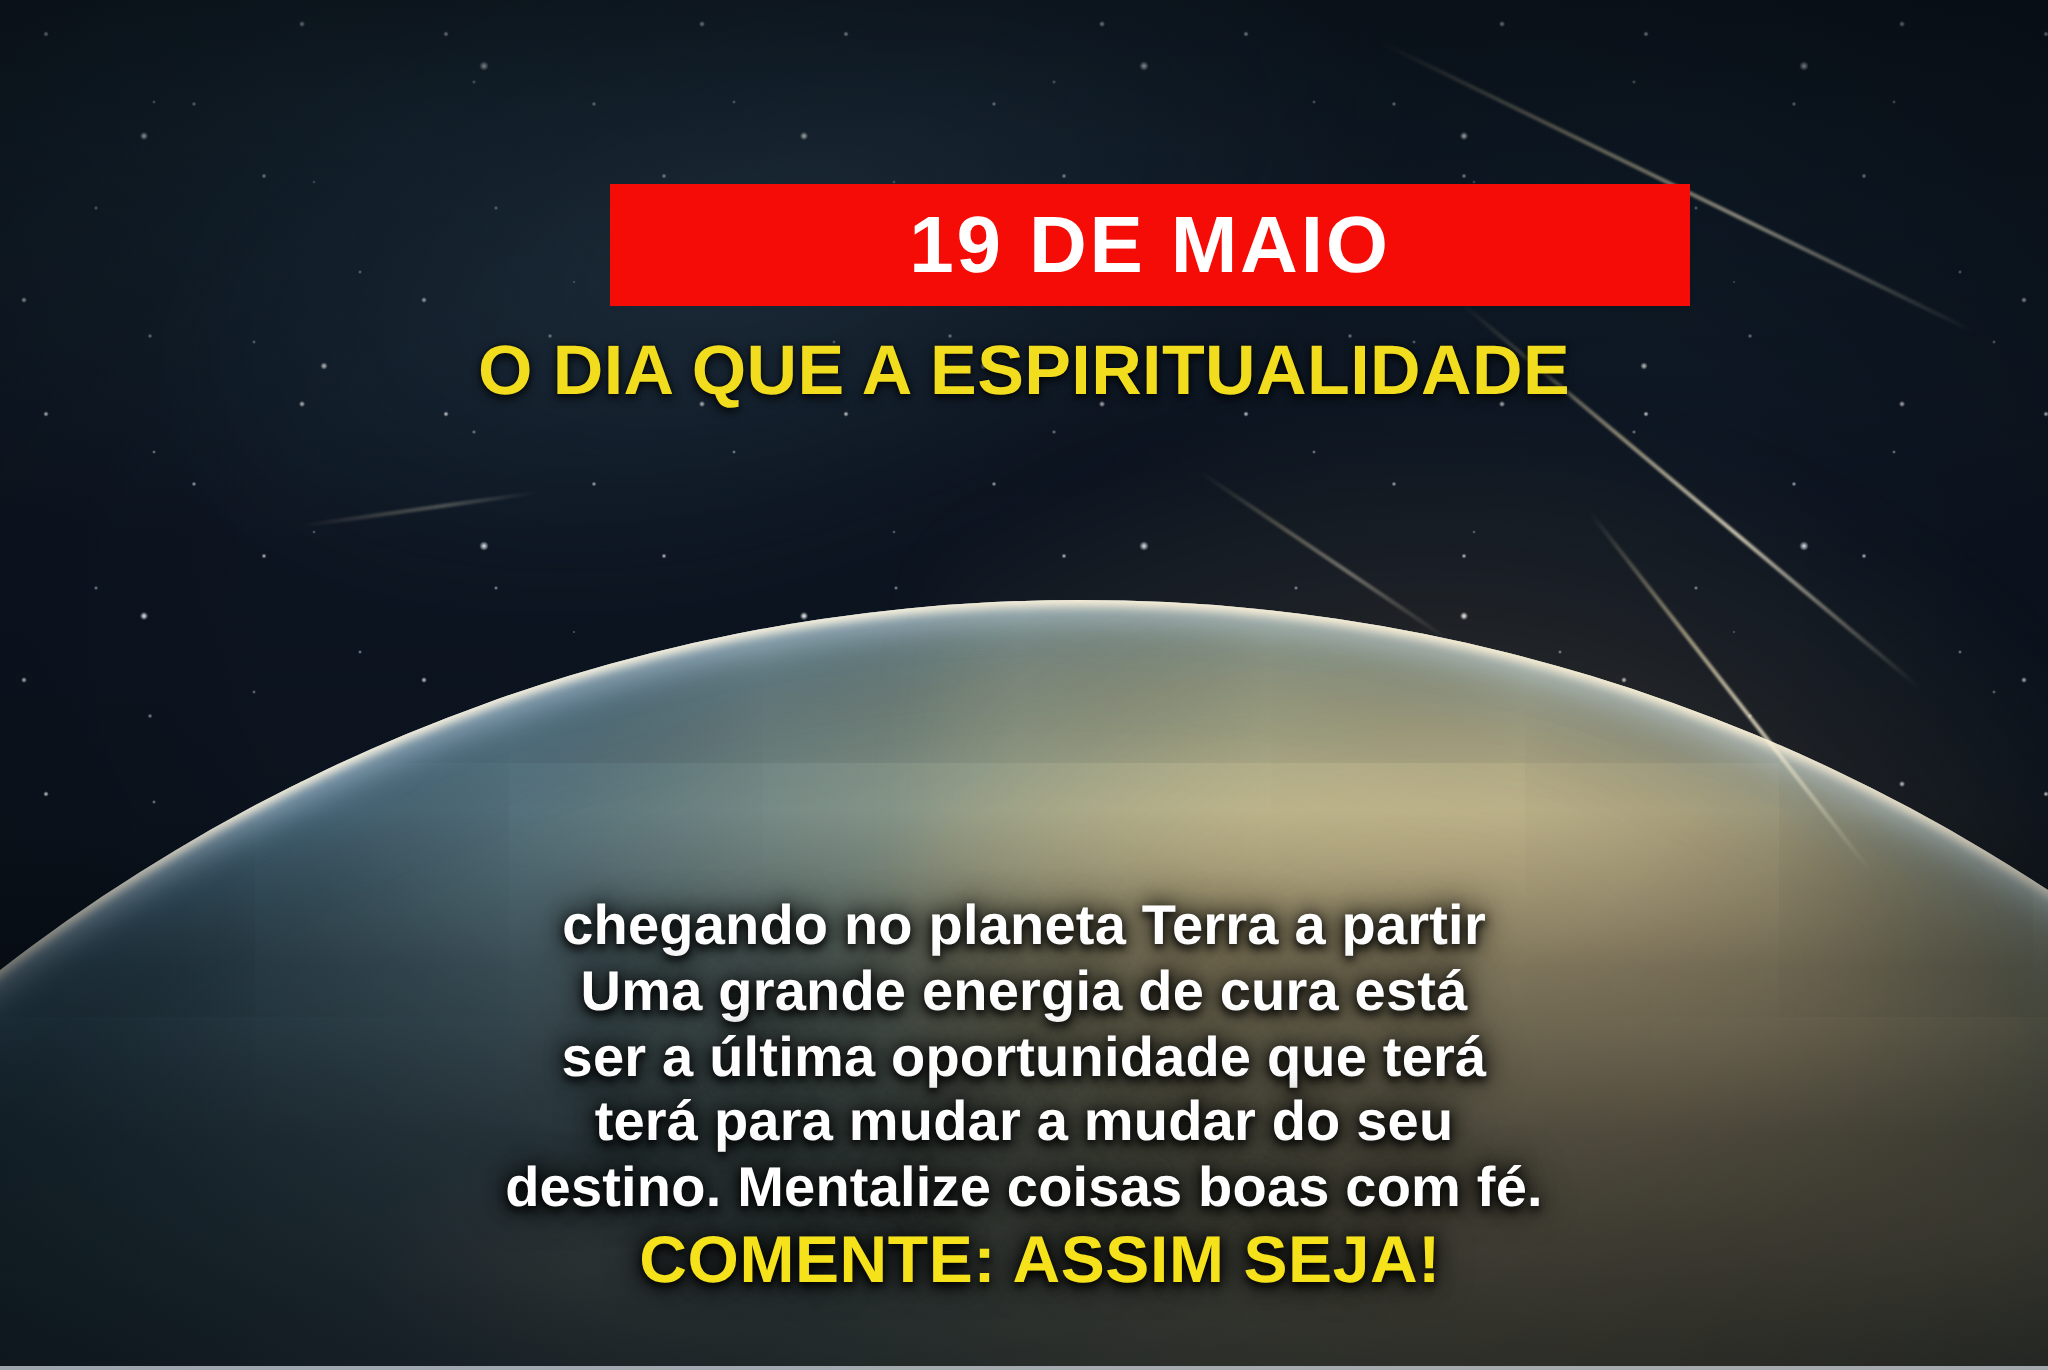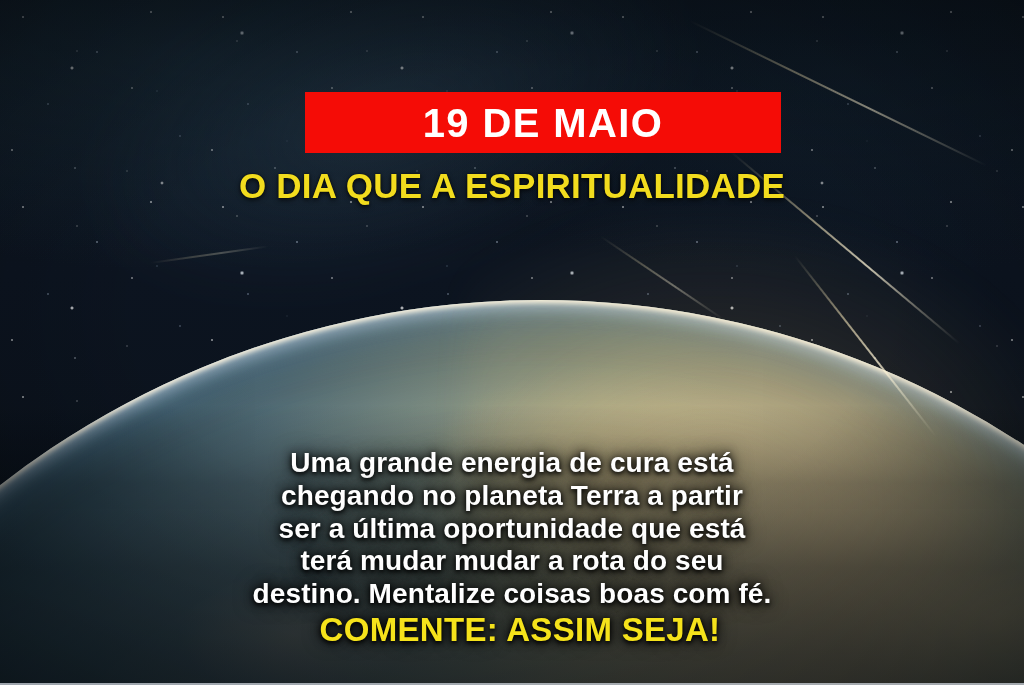--- a/index.html
+++ b/index.html
@@ -190,21 +190,21 @@
   .content {
     position: absolute;
     inset: 0;
     z-index: 5;
   }
 
   .date-banner {
     position: absolute;
     left: 305px;
     top: 92px;
-    width: 476px;
+    width: 540px;
     height: 61px;
     background: #f50c06;
     display: flex;
     align-items: center;
     justify-content: center;
   }
   .date-banner-label {
     color: #ffffff;
     font-size: 40px;
     font-weight: bold;
@@ -303,24 +303,24 @@
 
     <div class="date-banner">
       <span class="date-banner-label">19 DE MAIO</span>
     </div>
 
     <div class="headline">
       <span class="hl-line">O DIA QUE A ESPIRITUALIDADE</span>
     </div>
 
     <div class="body-copy">
+      <span class="bc-line">chegando no planeta Terra a partir</span>
       <span class="bc-line">Uma grande energia de cura está</span>
-      <span class="bc-line">chegando no planeta Terra a partir</span>
-      <span class="bc-line">ser a última oportunidade que está</span>
-      <span class="bc-line">terá mudar mudar a rota do seu</span>
+      <span class="bc-line">ser a última oportunidade que terá</span>
+      <span class="bc-line">terá para mudar a mudar do seu</span>
       <span class="bc-line">destino. Mentalize coisas boas com fé.</span>
     </div>
 
     <div class="cta">COMENTE: ASSIM SEJA!</div>
 
   </div>
 
   <div class="bottom-edge"></div>
 </div>
 

